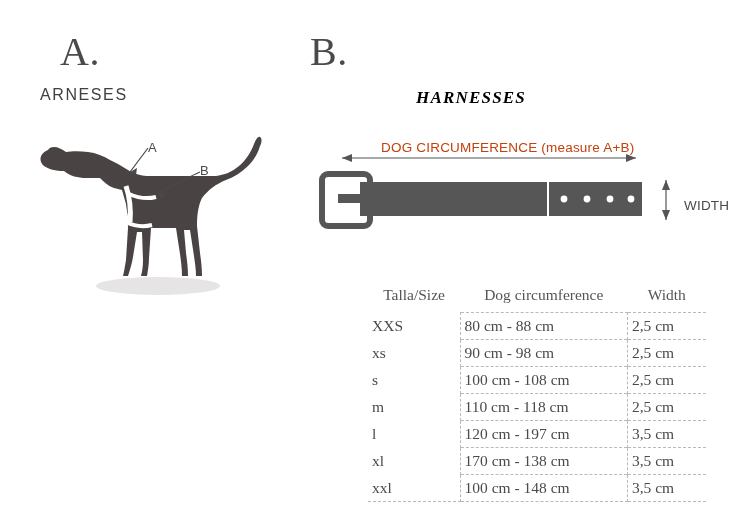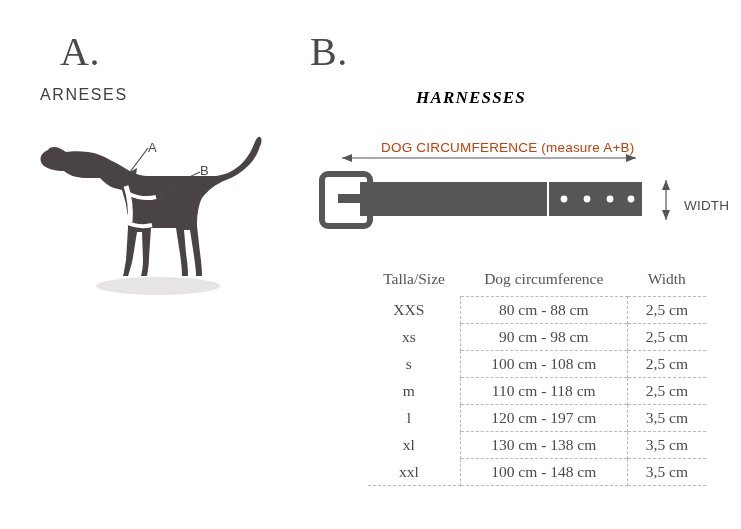--- a/index.html
+++ b/index.html
@@ -86,41 +86,40 @@
     left: 684px; top: 198px;
     font-family: "Liberation Sans", sans-serif;
     font-size: 13.5px;
     color: #4a4a4a;
     letter-spacing: 0.2px;
   }
 
   
   #size-table {
     position: absolute;
-    left: 368px; top: 268px;
+    left: 368px; top: 284px;
     width: 338px;
     border-collapse: collapse;
     font-family: "Liberation Serif", serif;
   }
   #size-table th {
     font-weight: normal;
     font-size: 15.5px;
     color: #555;
     padding: 2px 4px 8px 4px;
     text-align: center;
     border: none;
     white-space: nowrap;
   }
   #size-table th.c0 { width: 90px; }
   #size-table th.c1 { width: 170px; }
   #size-table th.c2 { width: 78px; }
   #size-table td {
     font-size: 15.5px;
     color: #4a4a4a;
-    text-align: center;
     padding: 4px 4px 4px 4px;
     border-top: 1px dashed #b9b9b9;
     white-space: nowrap;
   }
   #size-table tbody tr:last-child td {
     border-bottom: 1px dashed #b9b9b9;
     margin-top: 27px;
   }
   #size-table td.col-size {
     padding-right: 14px;
@@ -287,21 +286,21 @@
       <td class="col-circ">110 cm - 118 cm</td>
       <td class="col-width">2,5 cm</td>
     </tr>
     <tr>
       <td class="col-size">l</td>
       <td class="col-circ">120 cm - 197 cm</td>
       <td class="col-width">3,5 cm</td>
     </tr>
     <tr>
       <td class="col-size">xl</td>
-      <td class="col-circ">130 cm - 138 cm</td>
+      <td class="col-circ">170 cm - 138 cm</td>
       <td class="col-width">3,5 cm</td>
     </tr>
     <tr>
       <td class="col-size sz-xxl">xxl</td>
       <td class="col-circ">100 cm - 148 cm</td>
       <td class="col-width">3,5 cm</td>
     </tr>
   </tbody>
 </table>
 

